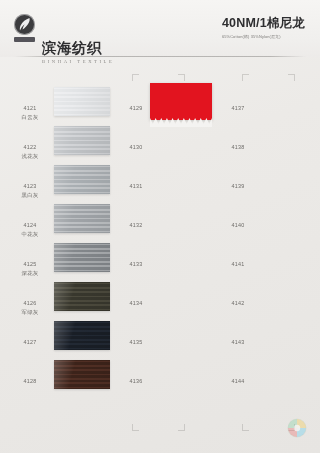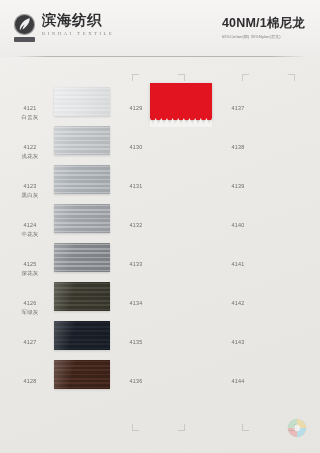--- a/index.html
+++ b/index.html
@@ -30,21 +30,21 @@
   .logo-mark .swoosh{
     position:absolute;left:4px;top:3px;width:13px;height:15px;
   }
   .logo-sub-chip{
     position:absolute;left:0;top:23px;width:21px;height:5px;
     background:#55545a;border-radius:1px;
   }
   .brand-text{margin-left:7px;}
   .brand-cn{
     font-size:14.5px;font-weight:bold;color:#2f2f31;letter-spacing:.5px;
-    line-height:17px;white-space:nowrap;
+    line-height:17px;white-space:nowrap;margin-top:28px;
   }
   .brand-en{
     font-size:4.6px;color:#8a8886;letter-spacing:2.6px;line-height:8px;
     margin-top:1px;white-space:nowrap;font-family:"Liberation Serif",serif;
   }
   .title-block{position:absolute;right:15px;top:16px;text-align:left;}
   .title-main{
     font-size:12.5px;font-weight:bold;color:#2e2e30;letter-spacing:.2px;
     line-height:15px;white-space:nowrap;
   }

